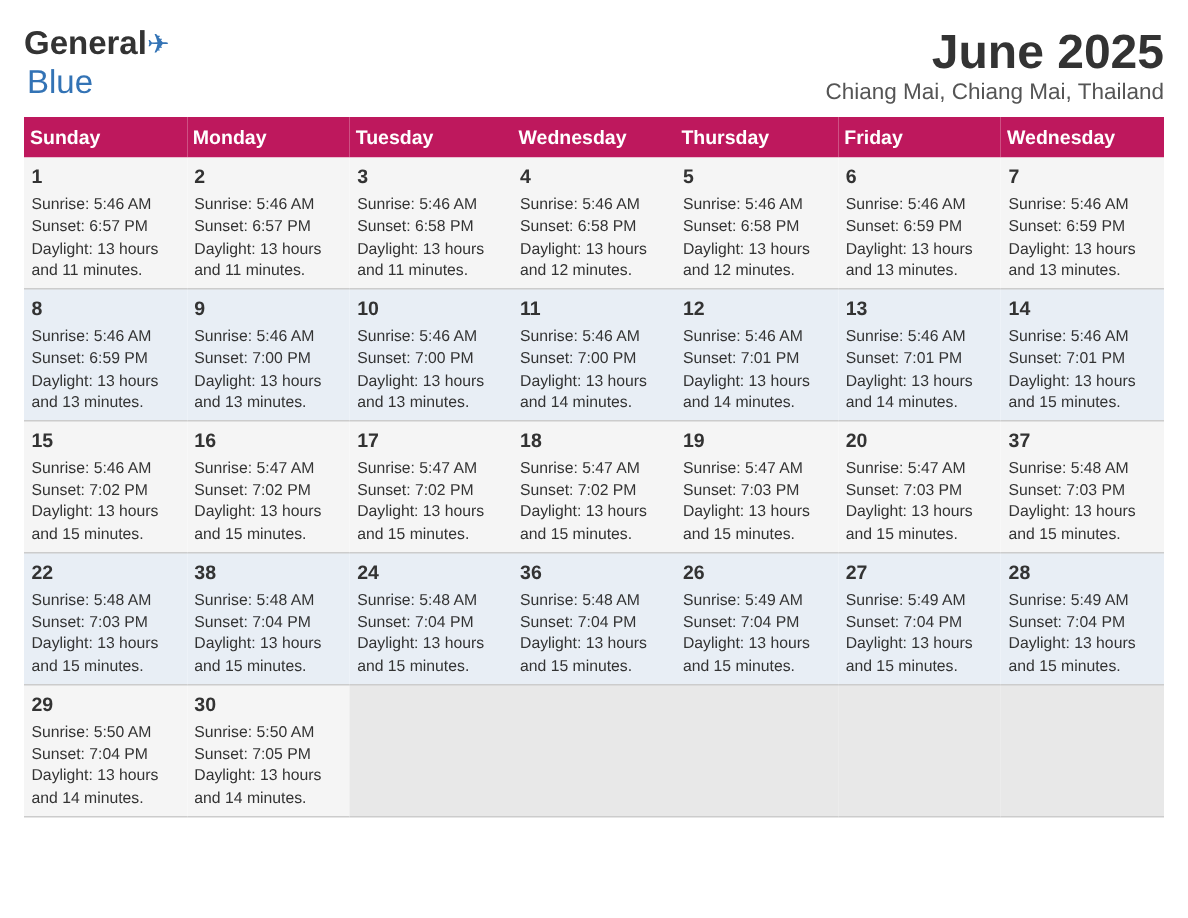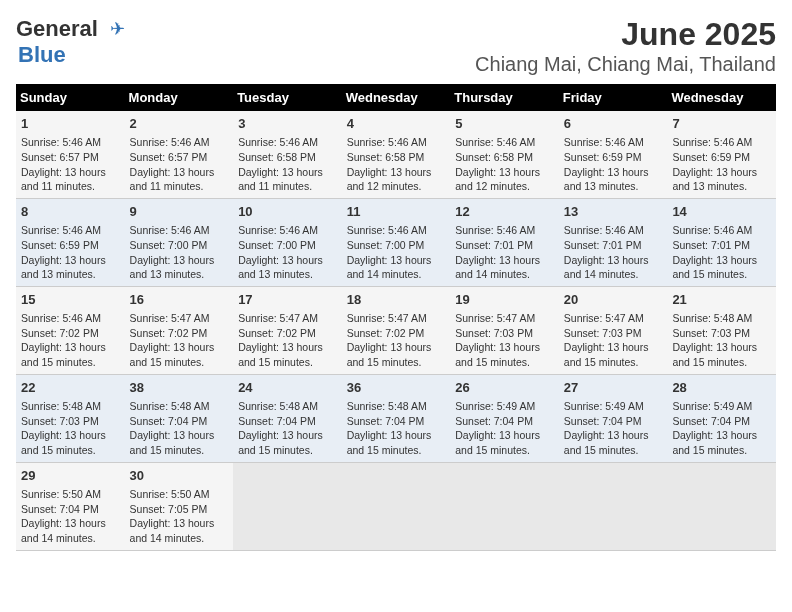--- a/index.html
+++ b/index.html
@@ -23,30 +23,30 @@
     }
     .title-area {
       text-align: right;
     }
     .month-title {
       font-size: 32px;
       font-weight: bold;
       color: #333;
     }
     .location-title {
-      font-size: 20px;
+      font-size: 15px;
       color: #555;
     }
     table {
       width: 100%;
       border-collapse: collapse;
       font-size: 11px;
     }
     thead tr th {
-      background-color: #000000;
+      background-color: #be185d;
       color: #fff;
       padding: 6px 4px;
       text-align: left;
       font-size: 13px;
       font-weight: bold;
     }
     tbody tr {
       border-bottom: 1px solid #ccc;
     }
     tbody tr:nth-child(odd) {
@@ -69,33 +69,33 @@
       font-weight: bold;
       display: block;
       margin-bottom: 2px;
     }
     .cell-empty {
       background-color: #f0f0f0;
     }
     .logo-row {
       display: flex;
       align-items: center;
-      gap: 12px;
+      gap: 0;
     }
   </style>
 </head>
 <body>
 
 <div class="header-area">
   <div class="logo">
     <div class="logo-row">
       <span style="font-size:22px;font-weight:bold;color:#333;">General</span>
       <span style="color:#3373b5;font-size:18px;">✈</span>
     </div>
-    <span style="font-size:22px;font-weight:bold;color:#3373b5;margin-left:2px;">Blue</span>
+    <span style="font-size:22px;font-weight:normal;color:#3373b5;margin-left:2px;">Blue</span>
   </div>
   <div class="title-area">
     <div class="month-title">June 2025</div>
     <div class="location-title">Chiang Mai, Chiang Mai, Thailand</div>
   </div>
 </div>
 
 <table>
   <thead>
     <tr>
@@ -228,21 +228,21 @@
           <div>Sunset: 7:03 PM</div>
           <div>Daylight: 13 hours and 15 minutes.</div>
         </td>
         <td>
           <span class="day-num">20</span>
           <div>Sunrise: 5:47 AM</div>
           <div>Sunset: 7:03 PM</div>
           <div>Daylight: 13 hours and 15 minutes.</div>
         </td>
         <td>
-          <span class="day-num">21</span>
+          <span class="day-num">37</span>
           <div>Sunrise: 5:48 AM</div>
           <div>Sunset: 7:03 PM</div>
           <div>Daylight: 13 hours and 15 minutes.</div>
         </td>
       </tr>
       <tr>
         <td>
           <span class="day-num">22</span>
           <div>Sunrise: 5:48 AM</div>
           <div>Sunset: 7:03 PM</div>

